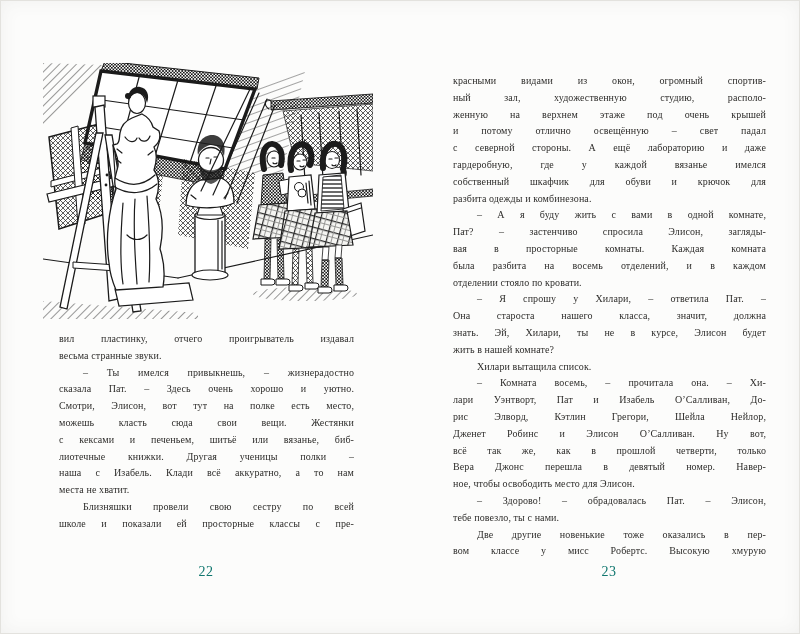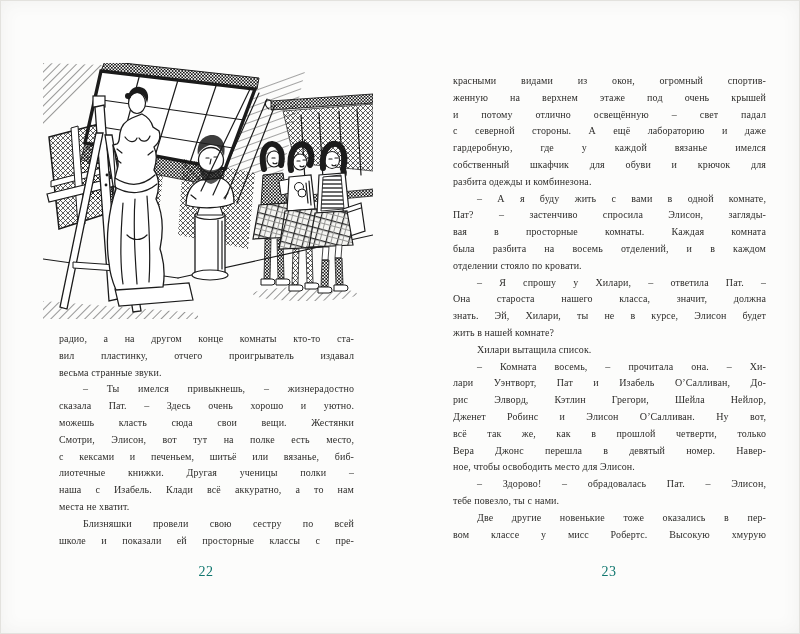--- a/index.html
+++ b/index.html
@@ -197,38 +197,38 @@
         <polygon points="279,197 286,197 285,224 278,224" fill="url(#xhd)" stroke="#1b1b1b" stroke-width="0.8"></polygon>
         <polygon points="293,182 299,182 298,195 292,195" fill="#ffffff" stroke="#1b1b1b" stroke-width="0.8"></polygon>
         <polygon points="292,195 299,195 300,222 293,222" fill="url(#xhd)" stroke="#1b1b1b" stroke-width="0.8"></polygon>
         <path d="M 275,224 h 11 a 2.5,2.5 0 0 1 0,6 h -11 z" fill="#ffffff" stroke="#1b1b1b" stroke-width="1"></path>
         <path d="M 291,222 h 11 a 2.5,2.5 0 0 1 0,6 h -11 z" fill="#ffffff" stroke="#1b1b1b" stroke-width="1"></path>
       </g>
     </g>
   </svg>
 
   <div class="textblock textblock-left" id="left-lines">
-      <div class="line just">радио, а на другом конце комнаты кто-то ста-</div>
       <div class="line just">вил пластинку, отчего проигрыватель издавал</div>
       <div class="line">весьма странные звуки.</div>
       <div class="line indent just">– Ты имелся привыкнешь, – жизнерадостно</div>
       <div class="line just">сказала Пат. – Здесь очень хорошо и уютно.</div>
+      <div class="line just">Смотри, Элисон, вот тут на полке есть место,</div>
       <div class="line just">можешь класть сюда свои вещи. Жестянки</div>
-      <div class="line just">Смотри, Элисон, вот тут на полке есть место,</div>
       <div class="line just">с кексами и печеньем, шитьё или вязанье, биб-</div>
       <div class="line just">лиотечные книжки. Другая ученицы полки –</div>
       <div class="line just">наша с Изабель. Клади всё аккуратно, а то нам</div>
       <div class="line">места не хватит.</div>
       <div class="line indent just">Близняшки провели свою сестру по всей</div>
       <div class="line just">школе и показали ей просторные классы с пре-</div>
     </div>
   <div class="pagenum pagenum-left">22</div>
 
   <div class="textblock textblock-right" id="right-lines">
       <div class="line just">красными видами из окон, огромный спортив-</div>
+      <div class="line just">ный зал, художественную студию, располо-</div>
       <div class="line just">женную на верхнем этаже под очень крышей</div>
       <div class="line just">и потому отлично освещённую – свет падал</div>
       <div class="line just">с северной стороны. А ещё лабораторию и даже</div>
       <div class="line just">гардеробную, где у каждой вязанье имелся</div>
       <div class="line just">собственный шкафчик для обуви и крючок для</div>
       <div class="line">разбита одежды и комбинезона.</div>
       <div class="line indent just">– А я буду жить с вами в одной комнате,</div>
       <div class="line just">Пат? – застенчиво спросила Элисон, загляды-</div>
       <div class="line just">вая в просторные комнаты. Каждая комната</div>
       <div class="line just">была разбита на восемь отделений, и в каждом</div>

